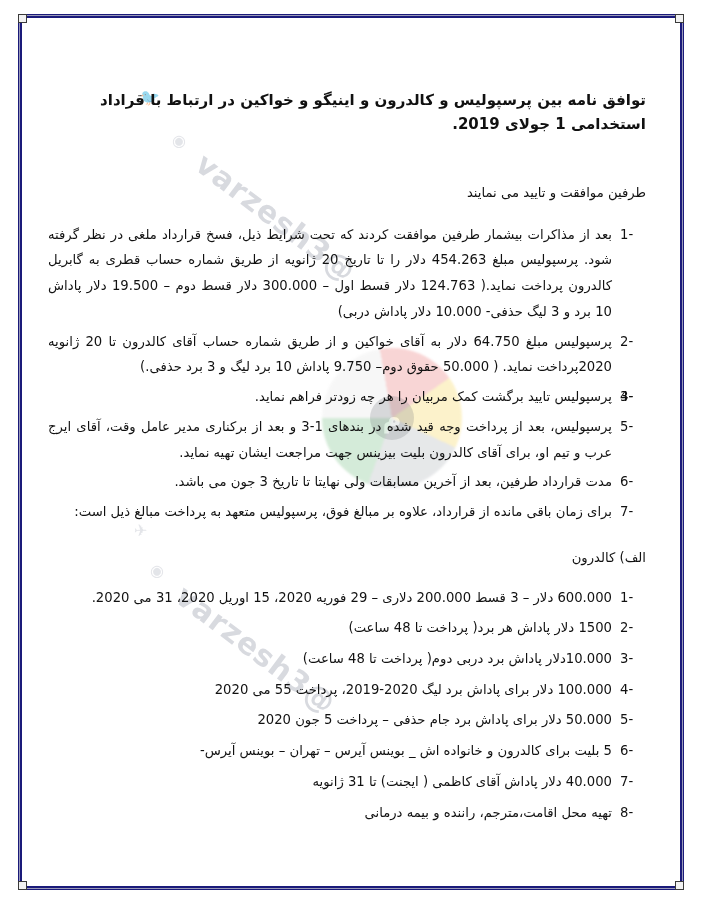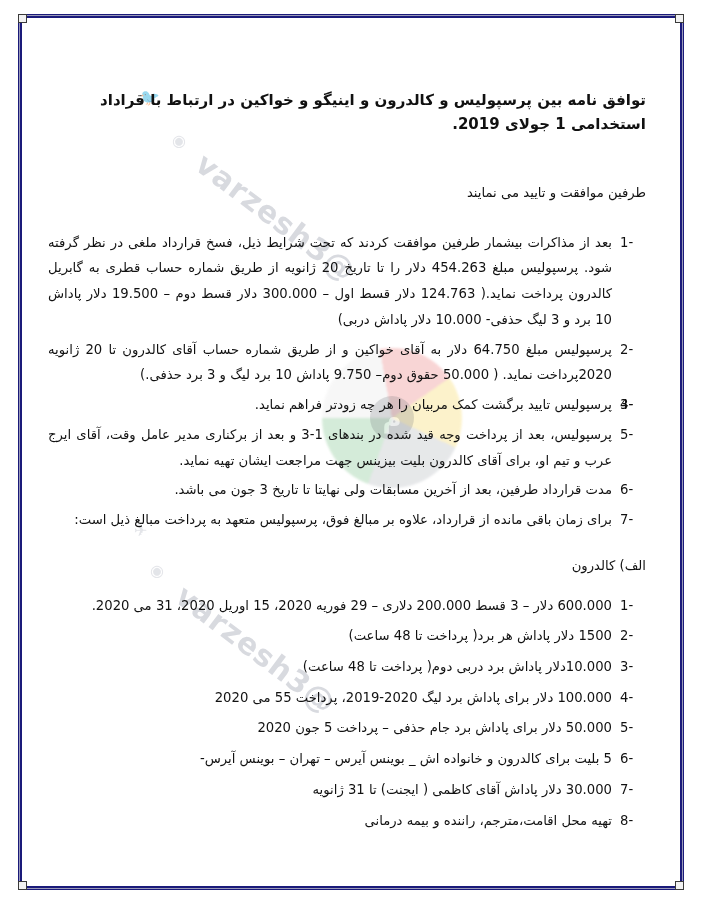--- a/index.html
+++ b/index.html
@@ -130,21 +130,21 @@
     font-weight: 700;
     font-size: 15px;
     text-align: right;
     margin: 0 0 44px 0;
     line-height: 1.6;
   }
 
   .para {
     margin: 0 0 6px 0;
   }
-  #parties-line { margin-bottom: 24px; }
+  #parties-line { margin-bottom: 16px; }
   #preamble { margin-bottom: 18px; text-align: justify; }
 
   ol.clauses {
     list-style: none;
     margin: 0;
     padding: 0 34px 0 0;
   }
   ol.clauses > li {
     position: relative;
     margin-bottom: 4px;
@@ -265,21 +265,21 @@
       <li>
         <span class="num bdi">5-</span>
         <span class="txt">50.000 دلار برای پاداش برد جام حذفی – پرداخت 5 جون 2020</span>
       </li>
       <li>
         <span class="num bdi">6-</span>
         <span class="txt">5 بلیت برای کالدرون و خانواده اش _ بوینس آیرس – تهران – بوینس آیرس-</span>
       </li>
       <li>
         <span class="num bdi">7-</span>
-        <span class="txt">30.000 دلار پاداش آقای کاظمی ( ایجنت) تا 31 ژانویه</span>
+        <span class="txt">40.000 دلار پاداش آقای کاظمی ( ایجنت) تا 31 ژانویه</span>
       </li>
       <li>
         <span class="num bdi">8-</span>
         <span class="txt">تهیه محل اقامت،مترجم، راننده و بیمه درمانی</span>
       </li>
     </ol>
 
   </div>
 </div>
 

